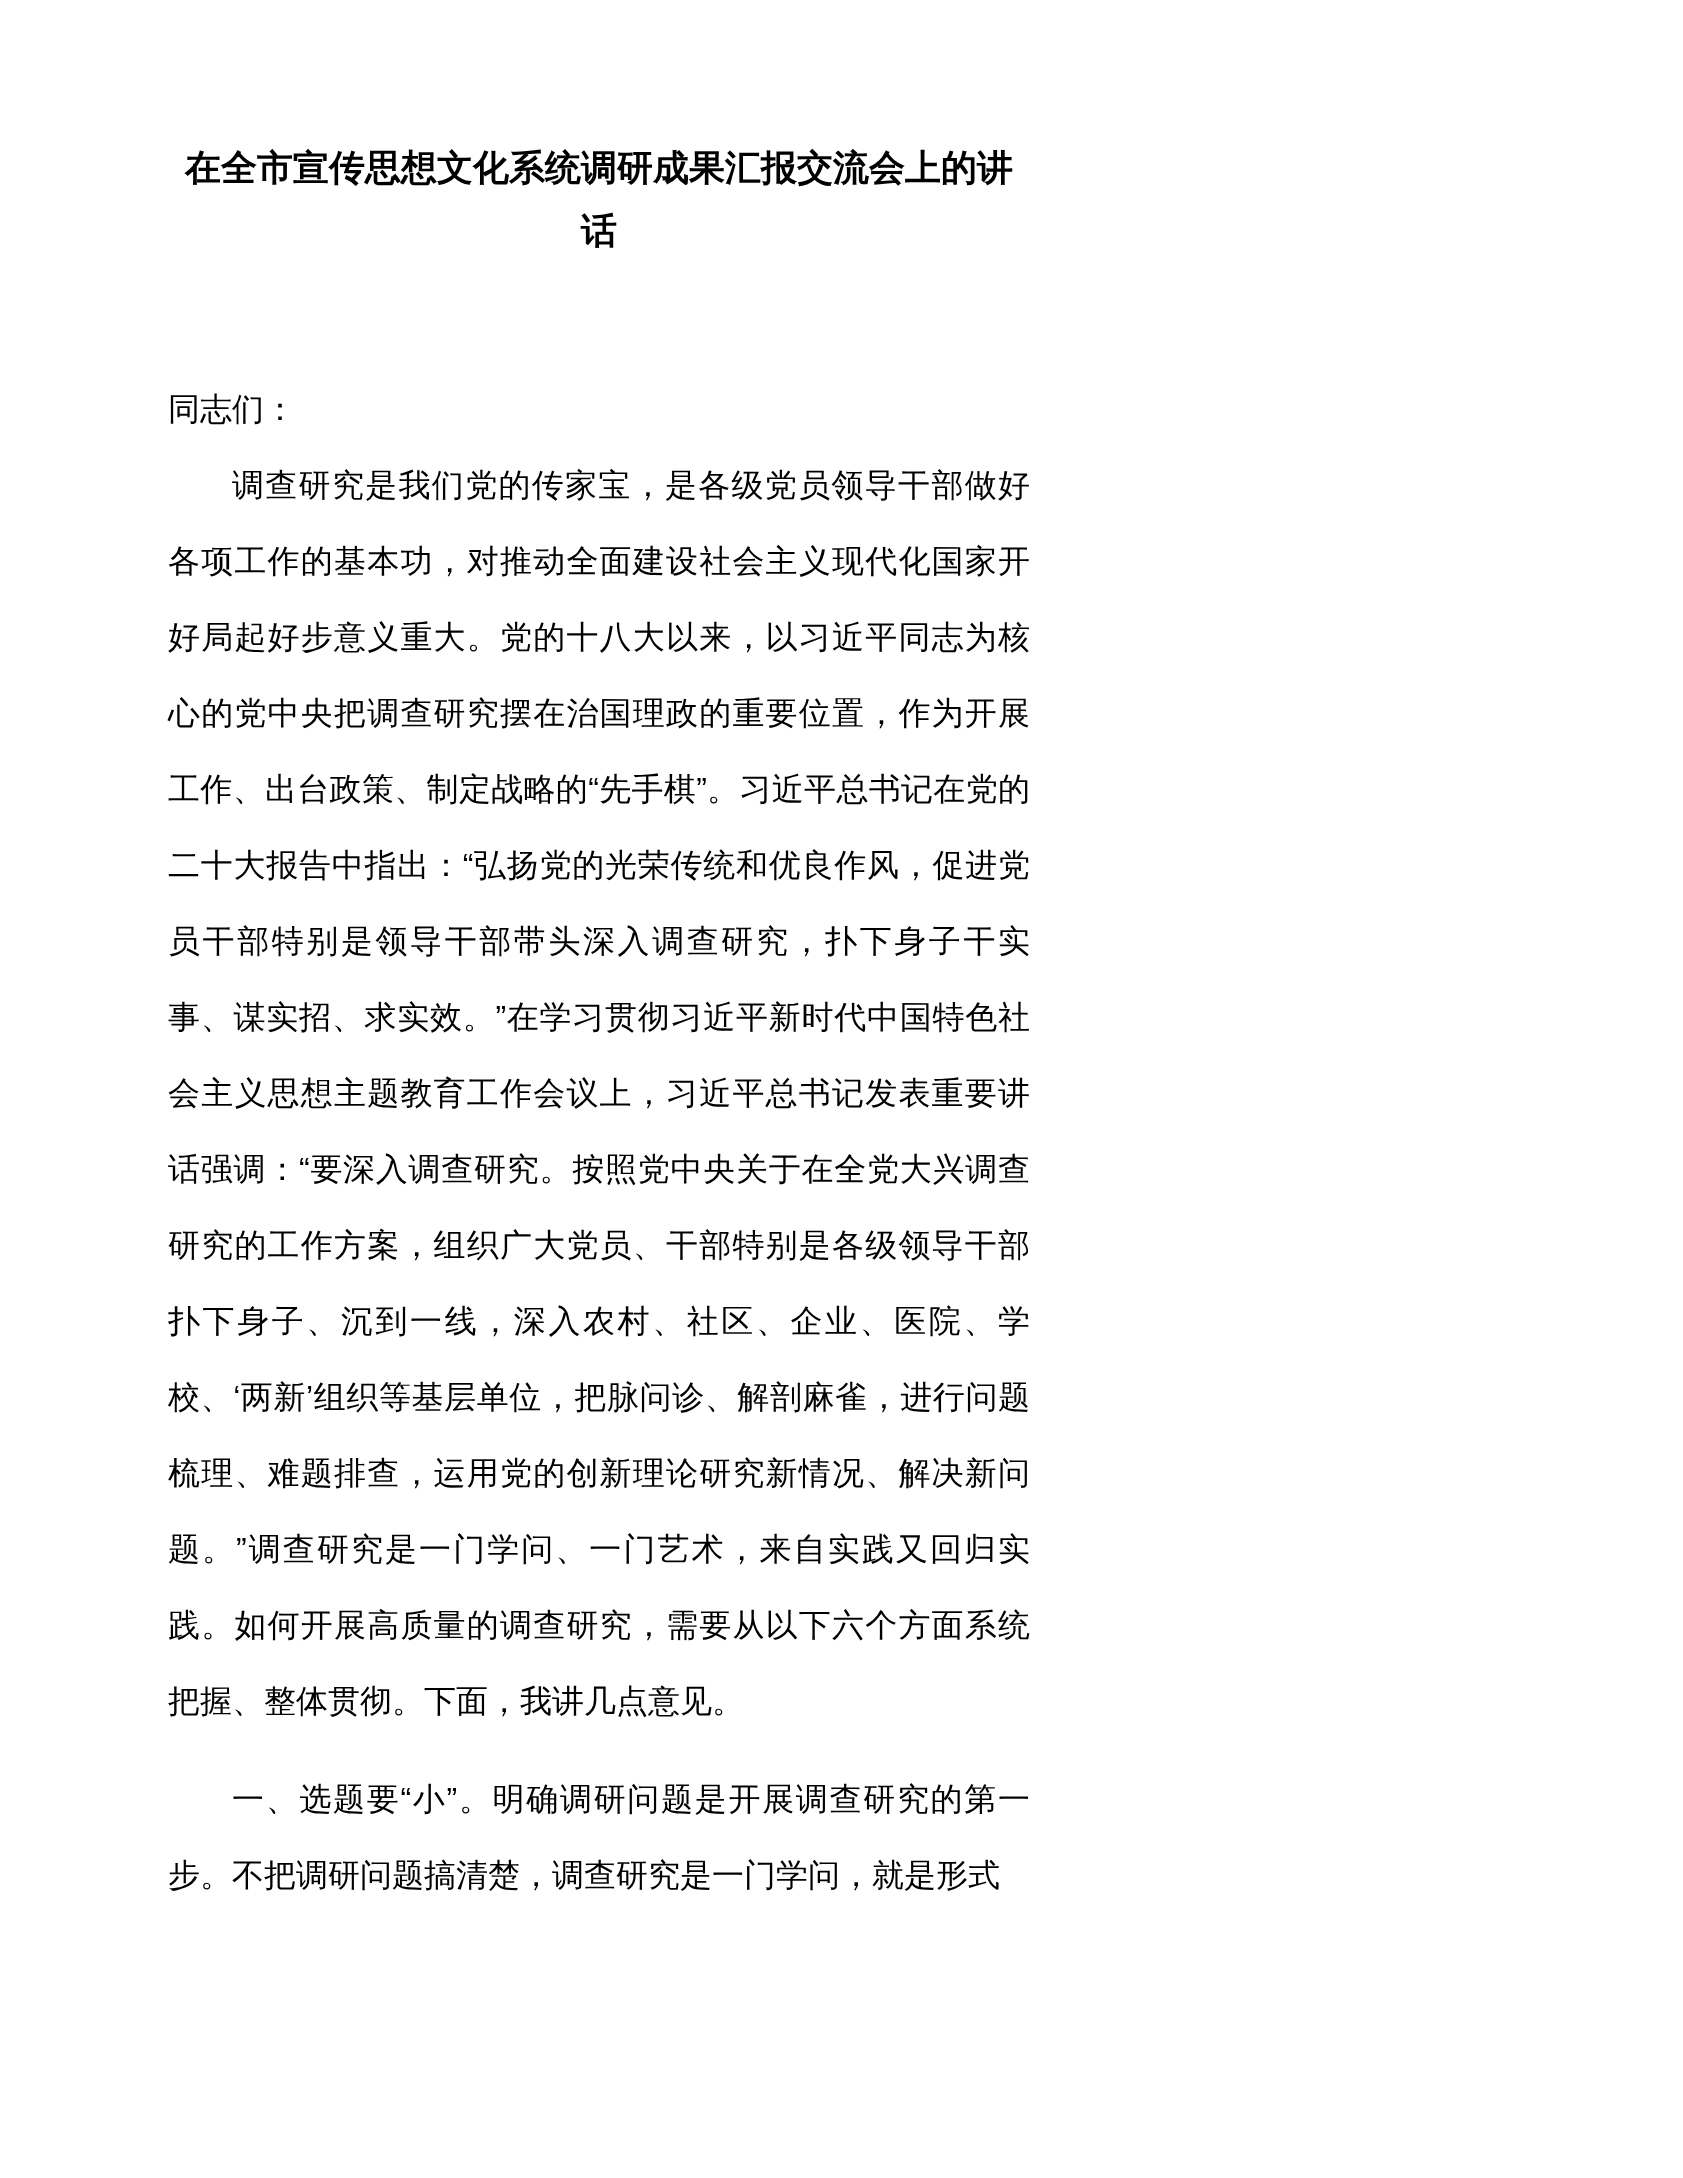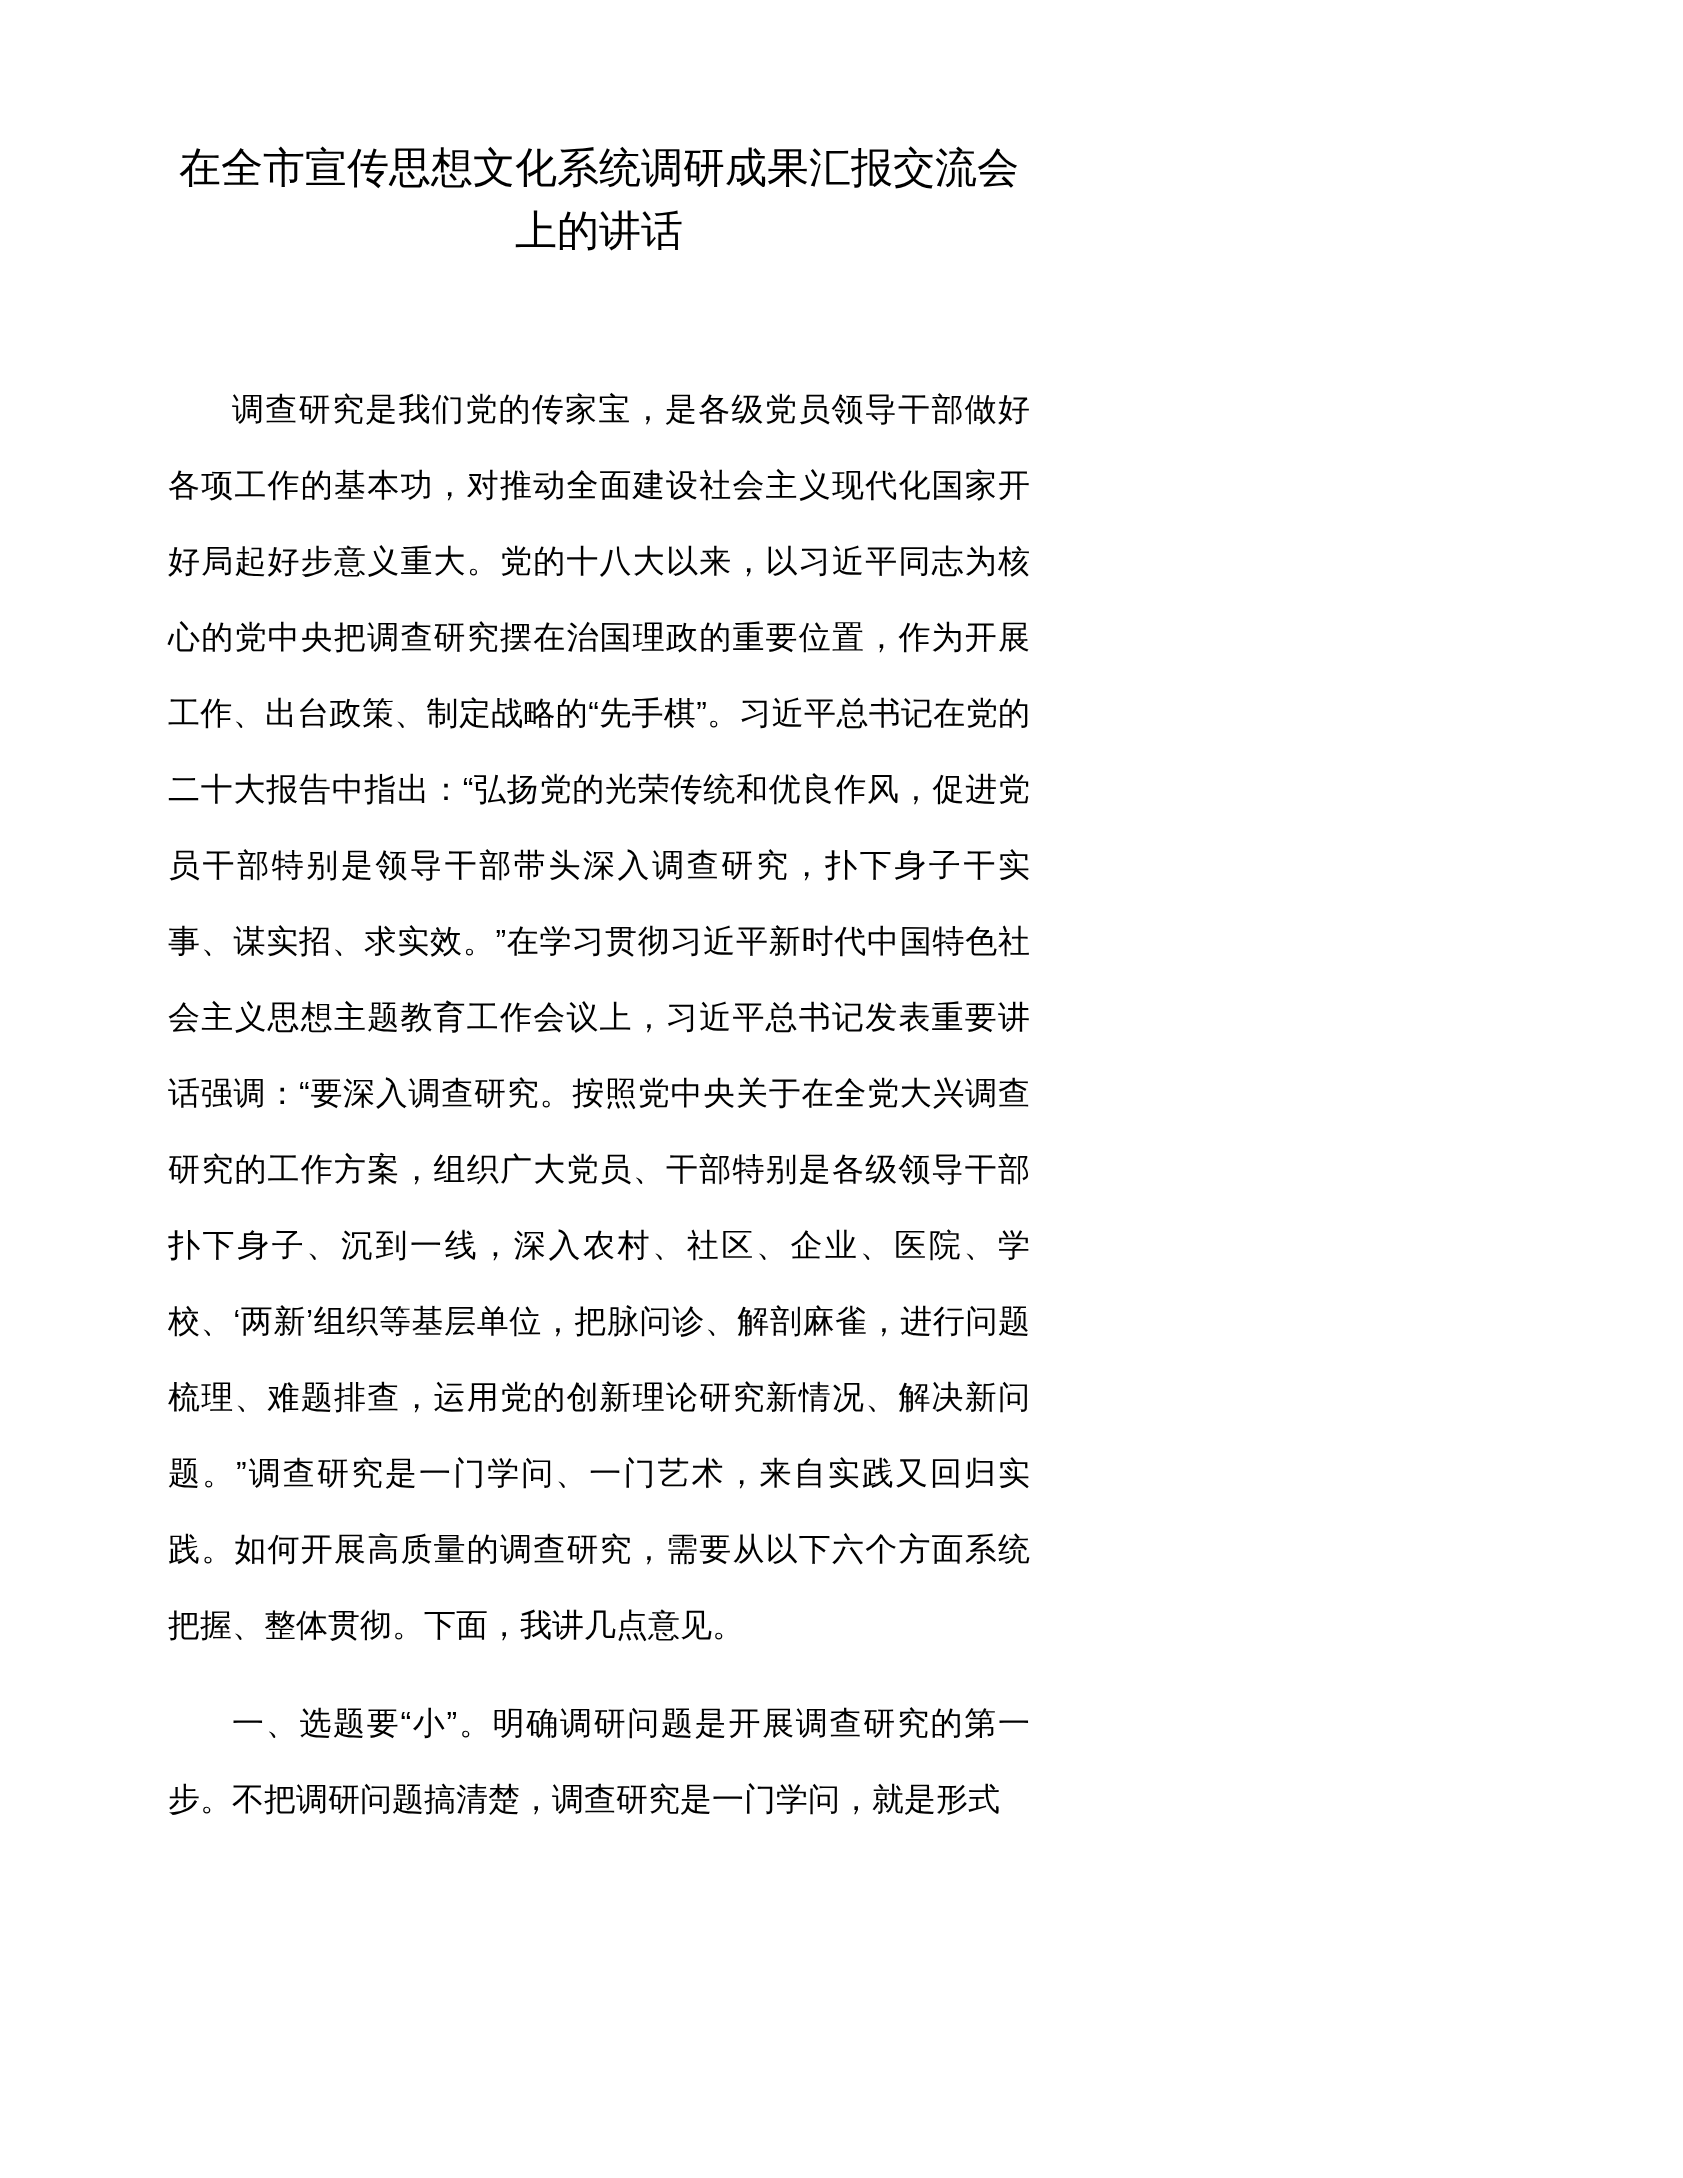--- a/index.html
+++ b/index.html
@@ -15,22 +15,22 @@
     overflow: hidden;
   }
   .page {
     box-sizing: border-box;
     width: 1683px;
     height: 2178px;
     padding: 136px 653px 0 168px;
     background: #ffffff;
   }
   .doc-title {
-    font-size: 42px;
-    font-weight: normal;
+    font-size: 36px;
+    font-weight: bold;
     line-height: 63px;
     text-align: center;
     margin: 0 0 109px 0;
     color: #000000;
   }
   .salutation {
     font-size: 32px;
     line-height: 76px;
     margin: 0;
     text-align: left;
@@ -46,18 +46,19 @@
   .para + .para {
     margin-top: 22px;
   }
 </style>
 </head>
 <body>
 
 <div class="page">
   <h1 class="doc-title">在全市宣传思想文化系统调研成果汇报交流会上的讲话</h1>
 
+  <p class="salutation">同志们：</p>
 
   <p class="para">调查研究是我们党的传家宝，是各级党员领导干部做好各项工作的基本功，对推动全面建设社会主义现代化国家开好局起好步意义重大。党的十八大以来，以习近平同志为核心的党中央把调查研究摆在治国理政的重要位置，作为开展工作、出台政策、制定战略的“先手棋”。习近平总书记在党的二十大报告中指出：“弘扬党的光荣传统和优良作风，促进党员干部特别是领导干部带头深入调查研究，扑下身子干实事、谋实招、求实效。”在学习贯彻习近平新时代中国特色社会主义思想主题教育工作会议上，习近平总书记发表重要讲话强调：“要深入调查研究。按照党中央关于在全党大兴调查研究的工作方案，组织广大党员、干部特别是各级领导干部扑下身子、沉到一线，深入农村、社区、企业、医院、学校、‘两新’组织等基层单位，把脉问诊、解剖麻雀，进行问题梳理、难题排查，运用党的创新理论研究新情况、解决新问题。”调查研究是一门学问、一门艺术，来自实践又回归实践。如何开展高质量的调查研究，需要从以下六个方面系统把握、整体贯彻。下面，我讲几点意见。</p>
 
   <p class="para">一、选题要“小”。明确调研问题是开展调查研究的第一步。不把调研问题搞清楚，调查研究是一门学问，就是形式</p>
 </div>
 
 
 </body></html>

